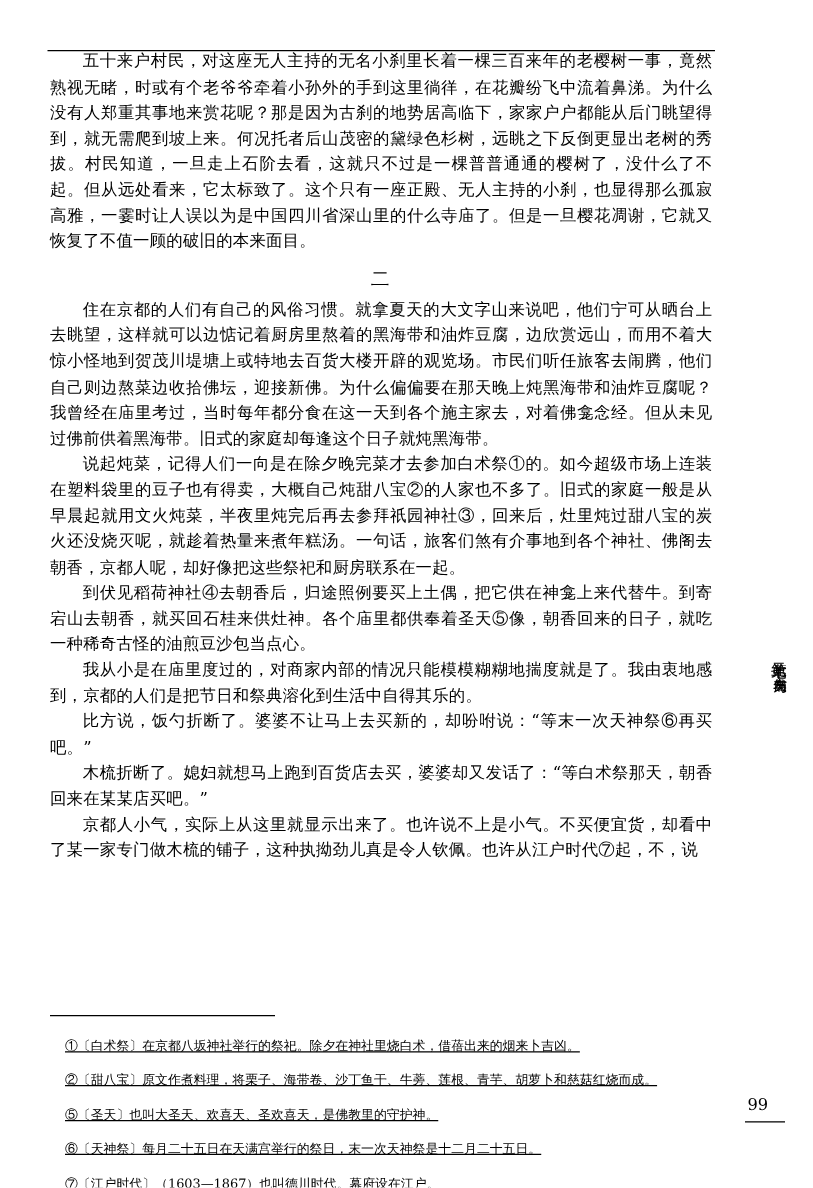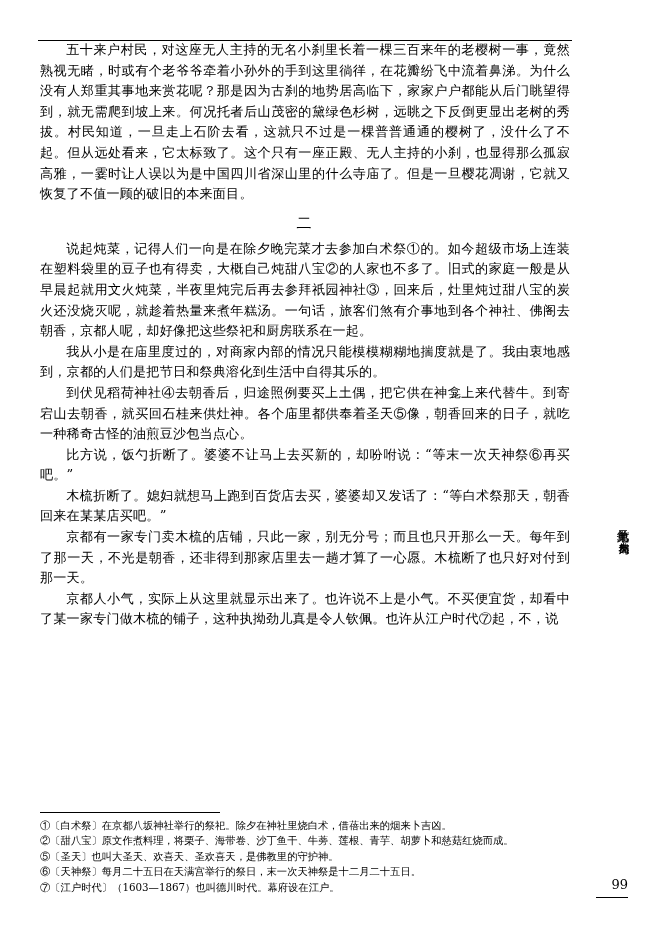--- a/index.html
+++ b/index.html
@@ -63,28 +63,29 @@
   }
   .notes-rule {
     position: absolute;
     left: 40px;
     top: 812px;
     width: 180px;
     height: 0;
     border-top: 1px solid #000;
   }
   .notes p {
-    margin: 0;
+    margin: 12px;
+    text-decoration: underline;
   }
   .pagenum {
     position: absolute;
     right: 22px;
     bottom: 58px;
     width: 30px;
-    text-align: right;
+    text-align: left;
     font-family: "DejaVu Serif", serif;
     font-size: 13px;
   }
   .pagenum-rule {
     position: absolute;
     right: 22px;
     bottom: 52px;
     width: 32px;
     height: 0;
     border-top: 1.5px solid #000;
@@ -121,26 +122,26 @@
 <div class="page">
 
   <div class="rule-top"></div>
 
   <div class="content">
 
     <p class="body-par">五十来户村民，对这座无人主持的无名小刹里长着一棵三百来年的老樱树一事，竟然熟视无睹，时或有个老爷爷牵着小孙外的手到这里徜徉，在花瓣纷飞中流着鼻涕。为什么没有人郑重其事地来赏花呢？那是因为古刹的地势居高临下，家家户户都能从后门眺望得到，就无需爬到坡上来。何况托者后山茂密的黛绿色杉树，远眺之下反倒更显出老树的秀拔。村民知道，一旦走上石阶去看，这就只不过是一棵普普通通的樱树了，没什么了不起。但从远处看来，它太标致了。这个只有一座正殿、无人主持的小刹，也显得那么孤寂高雅，一霎时让人误以为是中国四川省深山里的什么寺庙了。但是一旦樱花凋谢，它就又恢复了不值一顾的破旧的本来面目。</p>
 
     <div class="section-num">二</div>
 
+    <p class="body-par">住在京都的人们有自己的风俗习惯。就拿夏天的大文字山来说吧，他们宁可从晒台上去眺望，这样就可以边惦记着厨房里熬着的黑海带和油炸豆腐，边欣赏远山，而用不着大惊小怪地到贺茂川堤塘上或特地去百货大楼开辟的观览场。市民们听任旅客去闹腾，他们自己则边熬菜边收拾佛坛，迎接新佛。为什么偏偏要在那天晚上炖黑海带和油炸豆腐呢？我曾经在庙里考过，当时每年都分食在这一天到各个施主家去，对着佛龛念经。但从未见过佛前供着黑海带。旧式的家庭却每逢这个日子就炖黑海带。</p>
     <p class="body-par">说起炖菜，记得人们一向是在除夕晚完菜才去参加白术祭①的。如今超级市场上连装在塑料袋里的豆子也有得卖，大概自己炖甜八宝②的人家也不多了。旧式的家庭一般是从早晨起就用文火炖菜，半夜里炖完后再去参拜祇园神社③，回来后，灶里炖过甜八宝的炭火还没烧灭呢，就趁着热量来煮年糕汤。一句话，旅客们煞有介事地到各个神社、佛阁去朝香，京都人呢，却好像把这些祭祀和厨房联系在一起。</p>
+    <p class="body-par">到伏见稻荷神社④去朝香后，归途照例要买上土偶，把它供在神龛上来代替牛。到寄宕山去朝香，就买回石桂来供灶神。各个庙里都供奉着圣天⑤像，朝香回来的日子，就吃一种稀奇古怪的油煎豆沙包当点心。</p>
     <p class="body-par">我从小是在庙里度过的，对商家内部的情况只能模模糊糊地揣度就是了。我由衷地感到，京都的人们是把节日和祭典溶化到生活中自得其乐的。</p>
-    <p class="body-par">到伏见稻荷神社④去朝香后，归途照例要买上土偶，把它供在神龛上来代替牛。到寄宕山去朝香，就买回石桂来供灶神。各个庙里都供奉着圣天⑤像，朝香回来的日子，就吃一种稀奇古怪的油煎豆沙包当点心。</p>
     <p class="body-par">比方说，饭勺折断了。婆婆不让马上去买新的，却吩咐说：“等末一次天神祭⑥再买吧。”</p>
     <p class="body-par">木梳折断了。媳妇就想马上跑到百货店去买，婆婆却又发话了：“等白术祭那天，朝香回来在某某店买吧。”</p>
-    <p class="body-par">京都有一家专门卖木梳的店铺，只此一家，别无分号；而且也只开那么一天。每年到了那一天，不光是朝香，还非得到那家店里去一趟才算了一心愿。木梳断了也只好对付到那一天。</p>
     <p class="body-par">京都人小气，实际上从这里就显示出来了。也许说不上是小气。不买便宜货，却看中了某一家专门做木梳的铺子，这种执拗劲儿真是令人钦佩。也许从江户时代⑦起，不，说</p>
 
   </div>
 
   <div class="notes-rule"></div>
   <div class="notes">
     <p>①〔白术祭〕在京都八坂神社举行的祭祀。除夕在神社里烧白术，借蓓出来的烟来卜吉凶。</p>
     <p>②〔甜八宝〕原文作煮料理，将栗子、海带卷、沙丁鱼干、牛蒡、莲根、青芋、胡萝卜和慈菇红烧而成。</p>
     <p>⑤〔圣天〕也叫大圣天、欢喜天、圣欢喜天，是佛教里的守护神。</p>
     <p>⑥〔天神祭〕每月二十五日在天满宫举行的祭日，末一次天神祭是十二月二十五日。</p>

